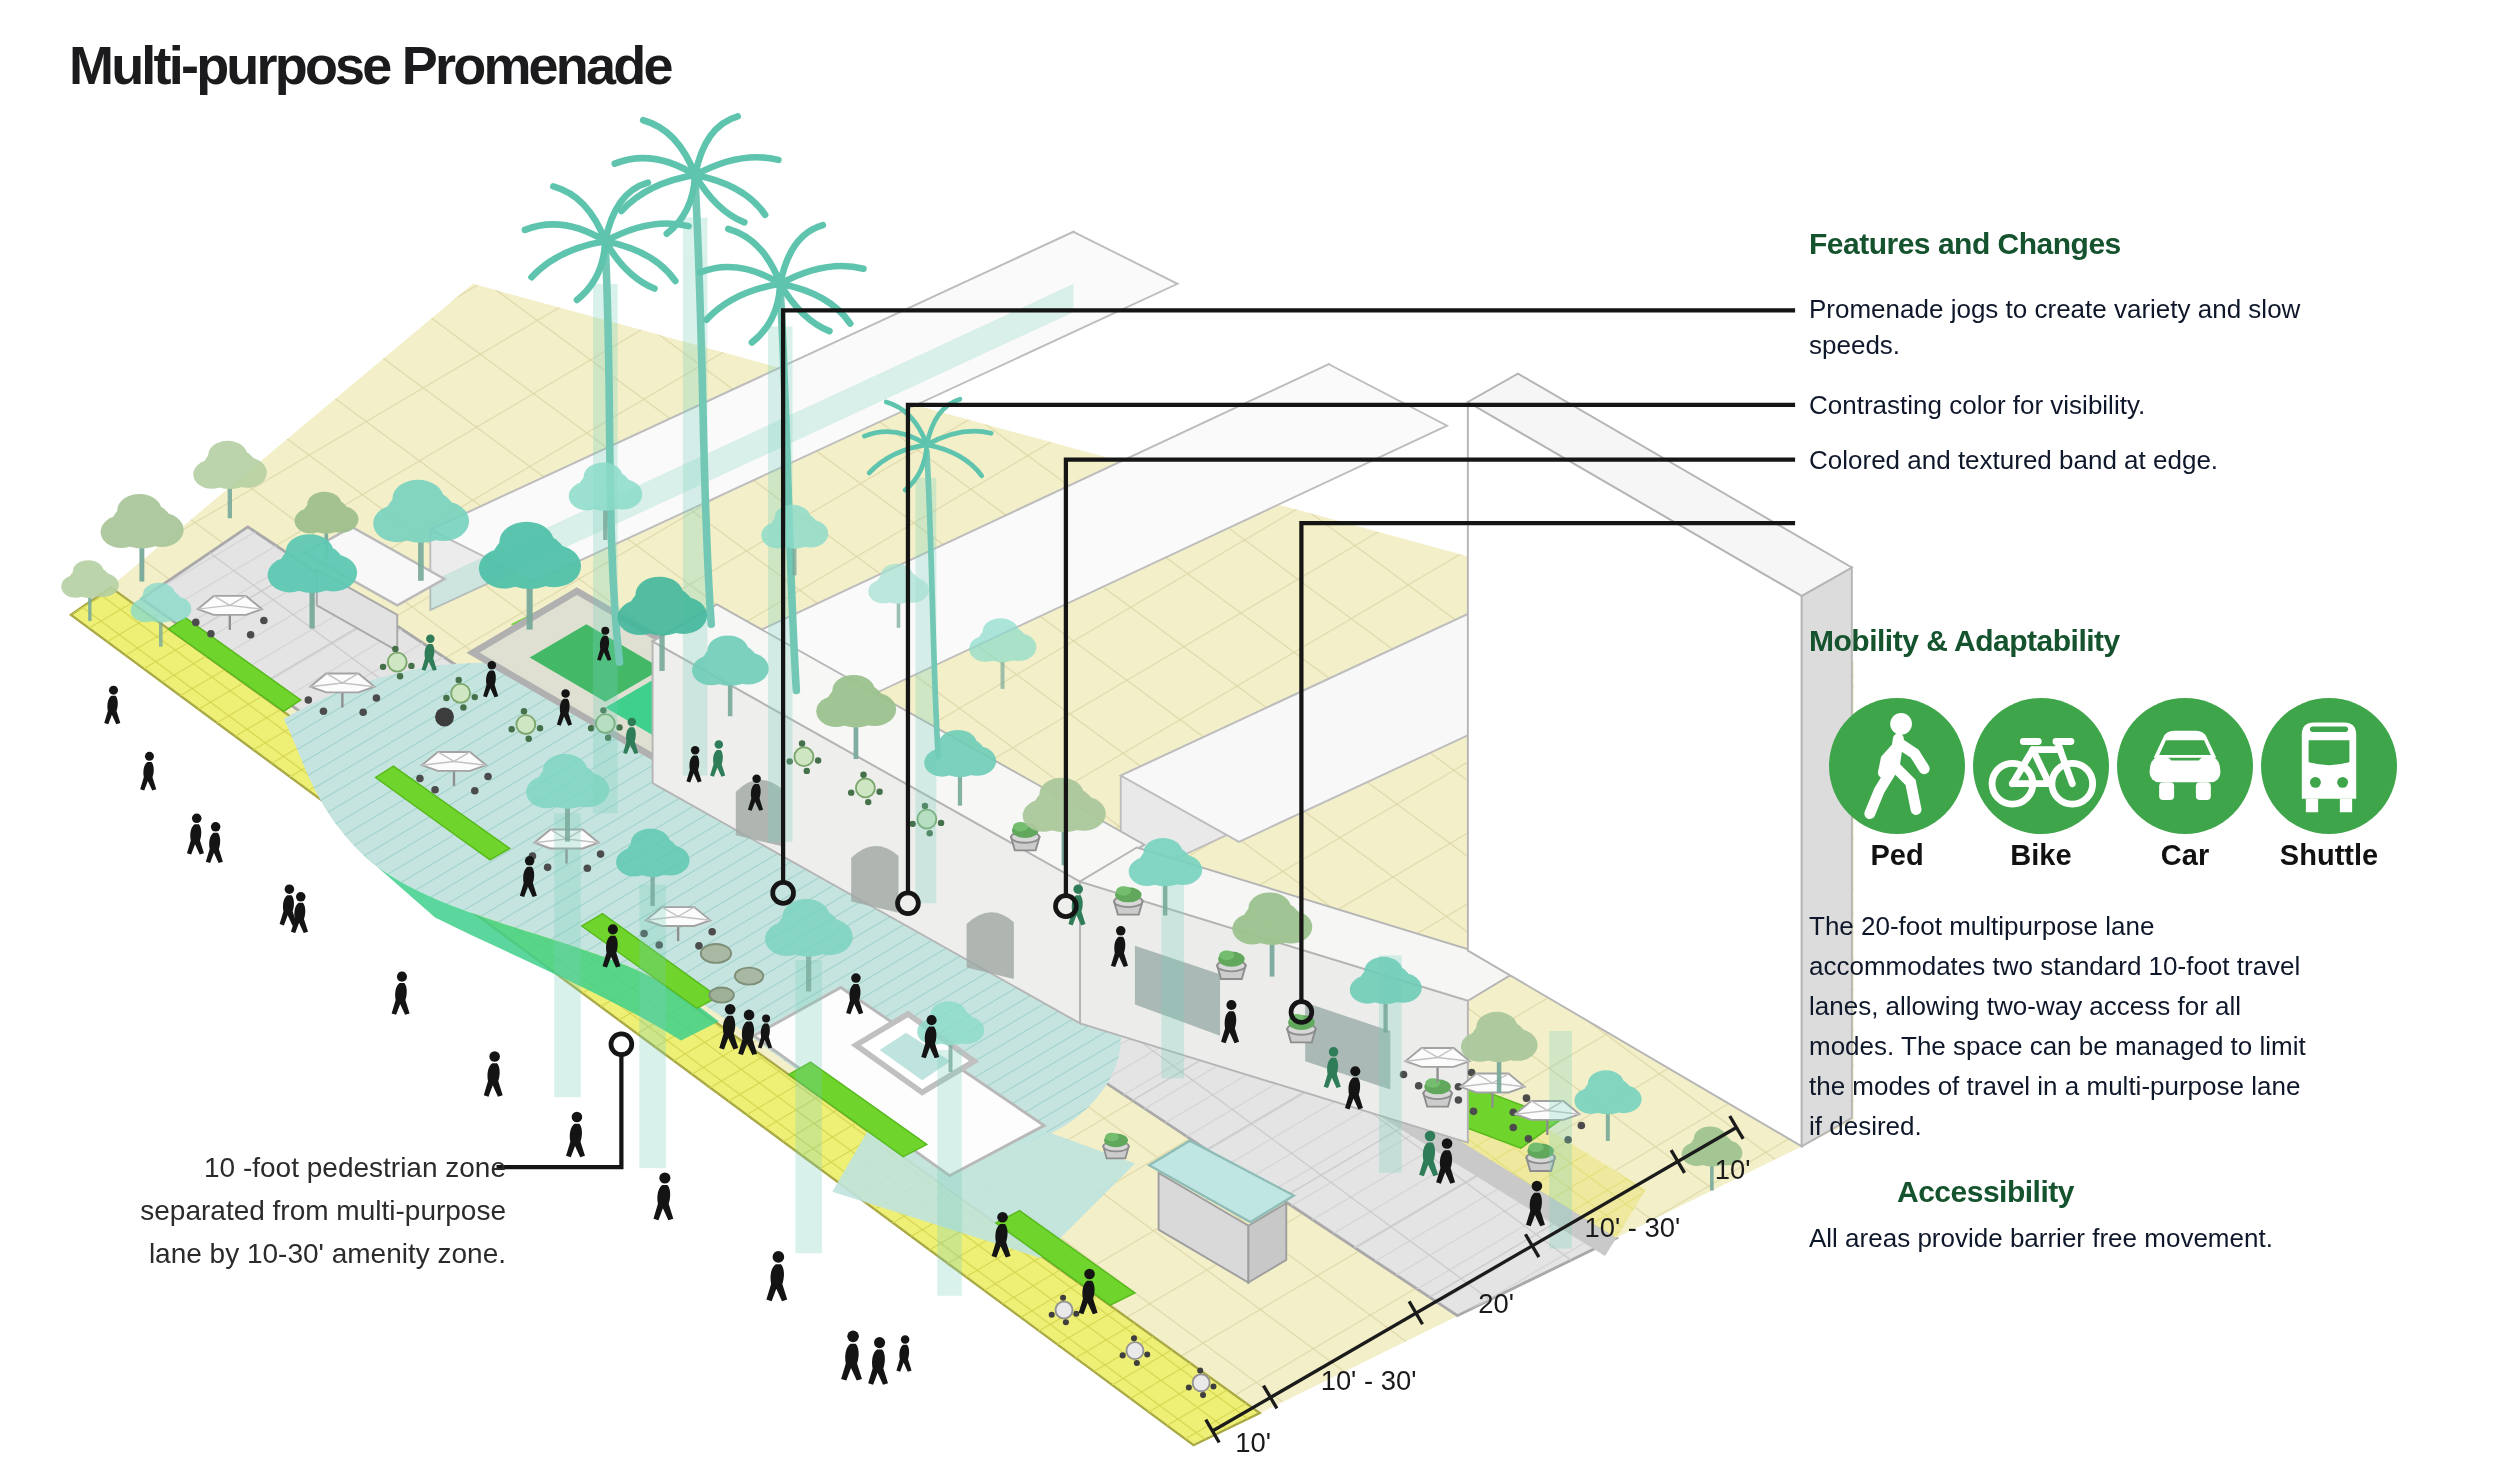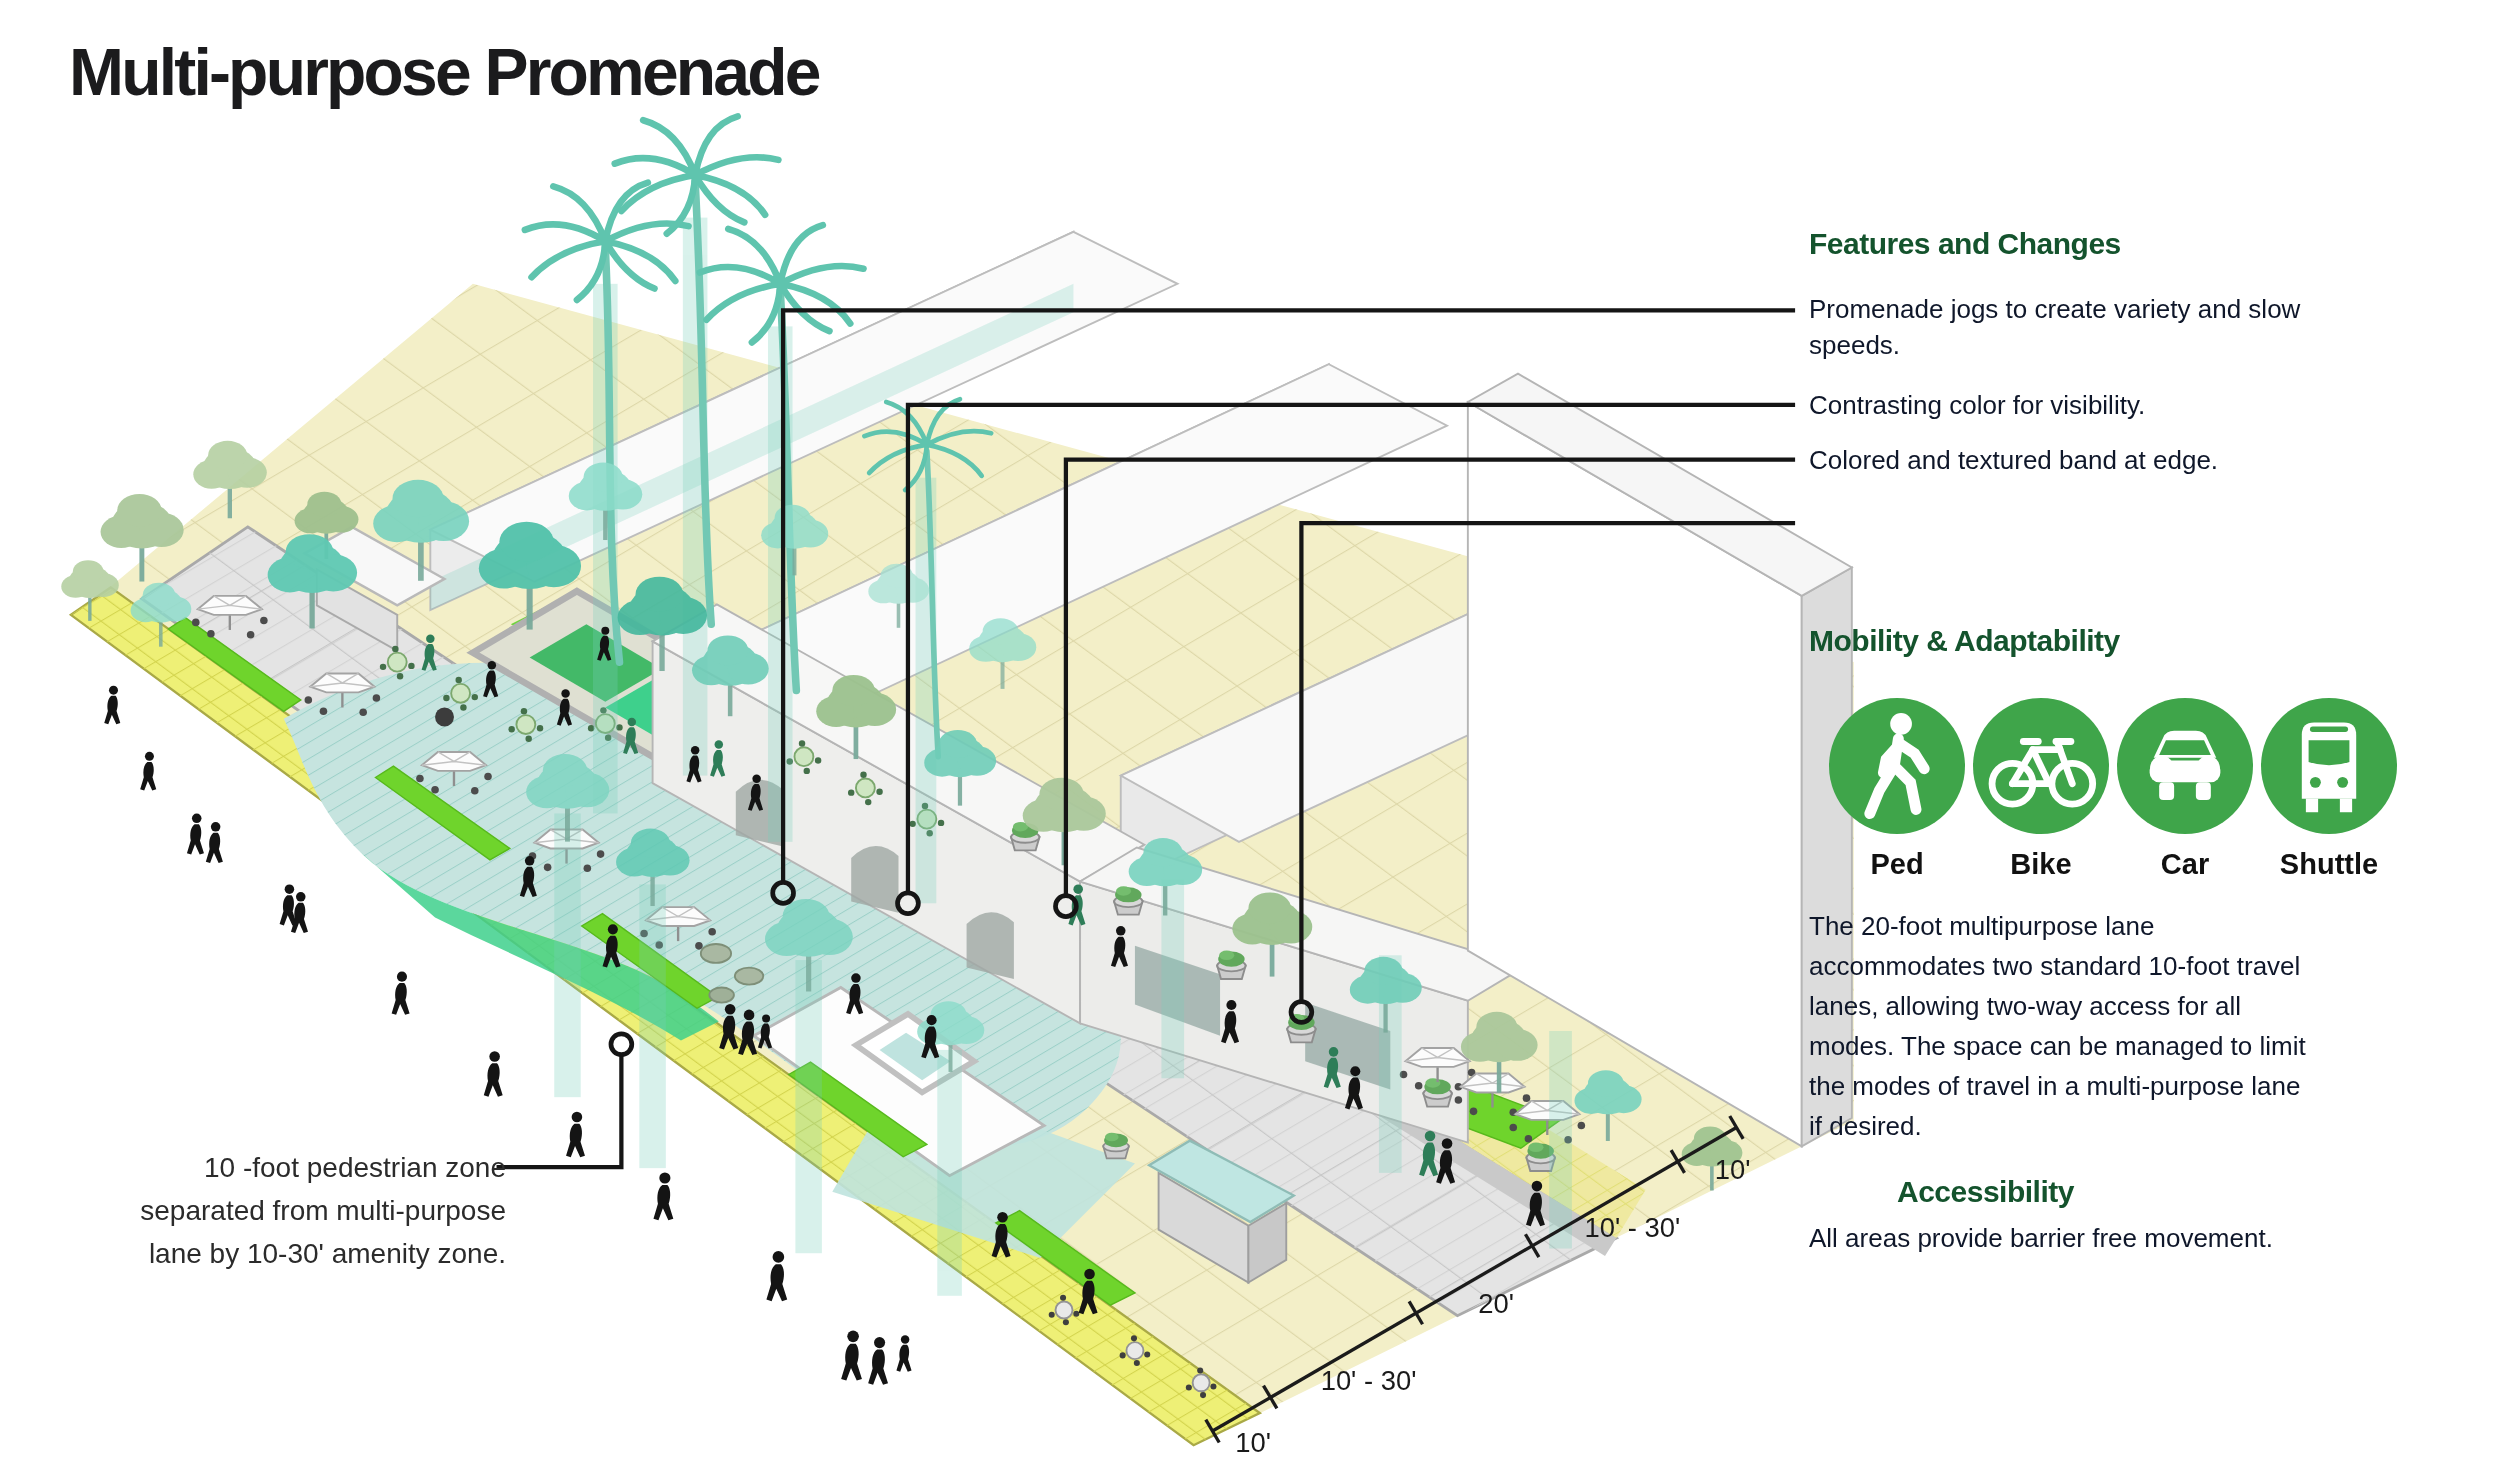--- a/index.html
+++ b/index.html
@@ -1,30 +1,30 @@
 <!DOCTYPE html>
 <html style="font-size:15px"><head>
 <meta charset="utf-8">
 <style>
   html,body{margin:0;padding:0;background:#ffffff;}
   #page{position:relative;width:2512px;height:1468px;background:#ffffff;overflow:hidden;
         font-family:"Liberation Sans",sans-serif;color:#2d2d2d;}
   #scene{position:absolute;left:0;top:0;width:2512px;height:1468px;}
   .abs{position:absolute;}
-  h1#title{margin:0;font-size:66px;font-weight:800;letter-spacing:-2.8px;color:#1b1b1d;
+  h1#title{margin:0;font-size:54px;font-weight:800;letter-spacing:-2.8px;color:#1b1b1d;
            font-family:"Liberation Sans",sans-serif;}
   .h2{margin:0;font-size:30px;font-weight:800;color:#14532d;letter-spacing:-0.5px;}
   .body-txt{font-size:26px;line-height:36px;color:#0f172a;font-weight:400;}
   .feature{position:absolute;left:1809px;width:530px;}
   .para{line-height:40px;}
   .note{font-size:28px;line-height:43px;color:#2b2b2b;text-align:right;}
   .modes{position:absolute;left:1825px;top:698px;width:662px;display:flex;}
   .mode{width:144px;text-align:center;}
   .mode .circ{width:136px;height:136px;}
-  .mode .lbl{display:block;margin-top:11px;font-size:29px;font-weight:800;color:#111;}
+  .mode .lbl{display:block;margin-top:2px;font-size:29px;font-weight:800;color:#111;}
   svg text{font-family:"Liberation Sans",sans-serif;}
 </style>
 </head>
 <body>
 
 <div id="page">
 
   <h1 id="title" class="abs" style="left:69px;top:34px;">Multi-purpose Promenade</h1>
 
   <svg id="scene" viewBox="0 0 2656 1552">

